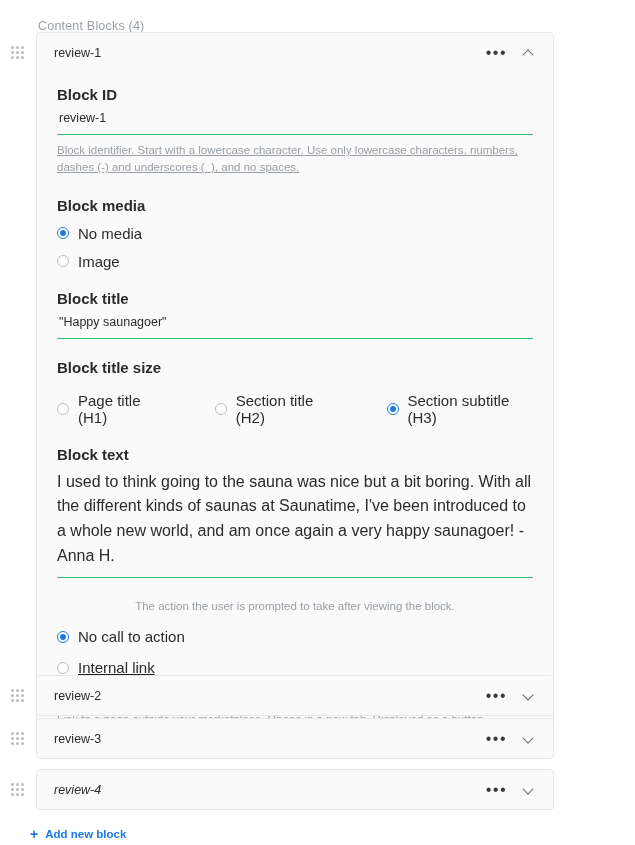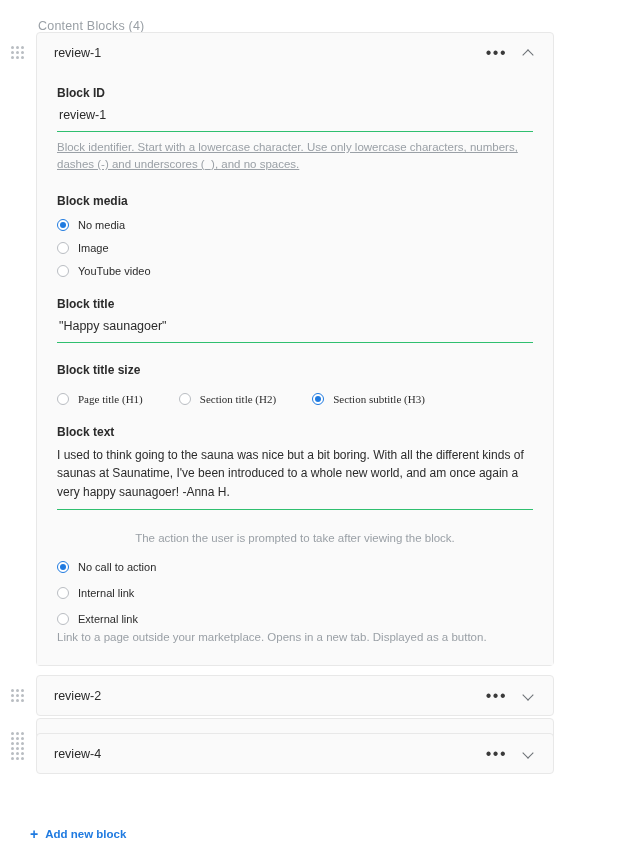--- a/index.html
+++ b/index.html
@@ -109,21 +109,21 @@
     top: 8px;
     transform: rotate(-135deg);
   }
   .card-body {
     padding: 2px 20px 22px 20px;
     background: #fafafa;
   }
   .field { margin-top: 20px; }
   .field:first-child { margin-top: 12px; }
   .field-label {
-    font-size: 12px;
+    font-size: 15px;
     font-weight: bold;
     color: #2b2b2b;
     margin-bottom: 7px;
   }
   .field-sublabel {
     font-size: 11.5px;
     color: #9aa0a6;
     margin-bottom: 8px;
     line-height: 1.45;
     text-align: center;
@@ -142,39 +142,38 @@
   }
   .helper {
     font-size: 11.5px;
     color: #9aa0a6;
     line-height: 1.5;
     margin-top: 7px;
     max-width: 560px;
     text-decoration: underline;
   }
   .textarea-box {
-    font-size: 12px;
+    font-size: 16px;
     color: #2b2b2b;
     line-height: 1.55;
     padding-bottom: 8px;
     border-bottom: 1.6px solid #2fbf6f;
     width: 100%;
   }
   .radio-group { margin-top: 4px; }
   .radio-row {
     display: flex;
     align-items: center;
     margin-top: 11px;
     cursor: pointer;
   }
   .radio-group.inline {
     display: flex;
     align-items: flex-start;
-    gap: 36px;
-    font-family: Liberation Serif, serif;
+    gap: 48px;
   }
   .radio-group.inline .radio-row { margin-top: 9px; }
   .radio-dot {
     width: 12px;
     height: 12px;
     border-radius: 50%;
     border: 1.3px solid #b9bdc2;
     background: #ffffff;
     margin-right: 9px;
     flex: 0 0 12px;
@@ -187,21 +186,21 @@
     content: "";
     position: absolute;
     width: 6px;
     height: 6px;
     border-radius: 50%;
     background: #1f7ae0;
     left: 2px;
     top: 2px;
   }
   .radio-label {
-    font-size: 11px;
+    font-size: 15px;
     color: #2b2b2b;
   }
   .cta-option { margin-top: 14px; }
   .cta-option:first-child { margin-top: 8px; }
   .cta-help {
     font-size: 11.5px;
     color: #9aa0a6;
     margin-top: 6px;
     margin-left: 0;
   }
@@ -265,24 +264,20 @@
           <div class="field-label">Block media</div>
           <div class="radio-group">
             <div class="radio-row">
               <span class="radio-dot checked"></span>
               <span class="radio-label">No media</span>
             </div>
             <div class="radio-row">
               <span class="radio-dot"></span>
               <span class="radio-label">Image</span>
             </div>
-            <div class="radio-row">
-              <span class="radio-dot"></span>
-              <span class="radio-label">YouTube video</span>
-            </div>
           </div>
         </div>
 
         <div class="field">
           <div class="field-label">Block title</div>
           <input class="text-input" value="&quot;Happy saunagoer&quot;" style="">
         </div>
 
         <div class="field">
           <div class="field-label">Block title size</div>
@@ -311,21 +306,21 @@
           <div class="field-sublabel">The action the user is prompted to take after viewing the block.</div>
 
           <div class="cta-option">
             <div class="radio-row" style="margin-top:0;">
               <span class="radio-dot checked"></span>
               <span class="radio-label">No call to action</span>
             </div>
           </div>
 
           <div class="cta-option">
-            <div class="radio-row" style="margin-top:8px;">
+            <div class="radio-row" style="margin-top:8px;text-decoration:underline;">
               <span class="radio-dot"></span>
               <span class="radio-label">Internal link</span>
             </div>
           </div>
 
           <div class="cta-option">
             <div class="radio-row" style="margin-top:0;">
               <span class="radio-dot"></span>
               <span class="radio-label">External link</span>
             </div>
@@ -376,21 +371,21 @@
     </div>
     <div class="card">
       <div class="card-header">
         <div class="card-title">review-3</div>
         <div class="kebab">•••</div>
         <div class="chevron"></div>
       </div>
     </div>
   </div>
 
-  <div class="block-row" style="top:733px;">
+  <div class="block-row" style="top:769px;font-style:italic;">
     <div class="handle-wrap">
       <div class="drag-handle">
         <span></span>
           <span></span>
           <span></span>
         <span></span>
           <span></span>
           <span></span>
         <span></span>
           <span></span>

